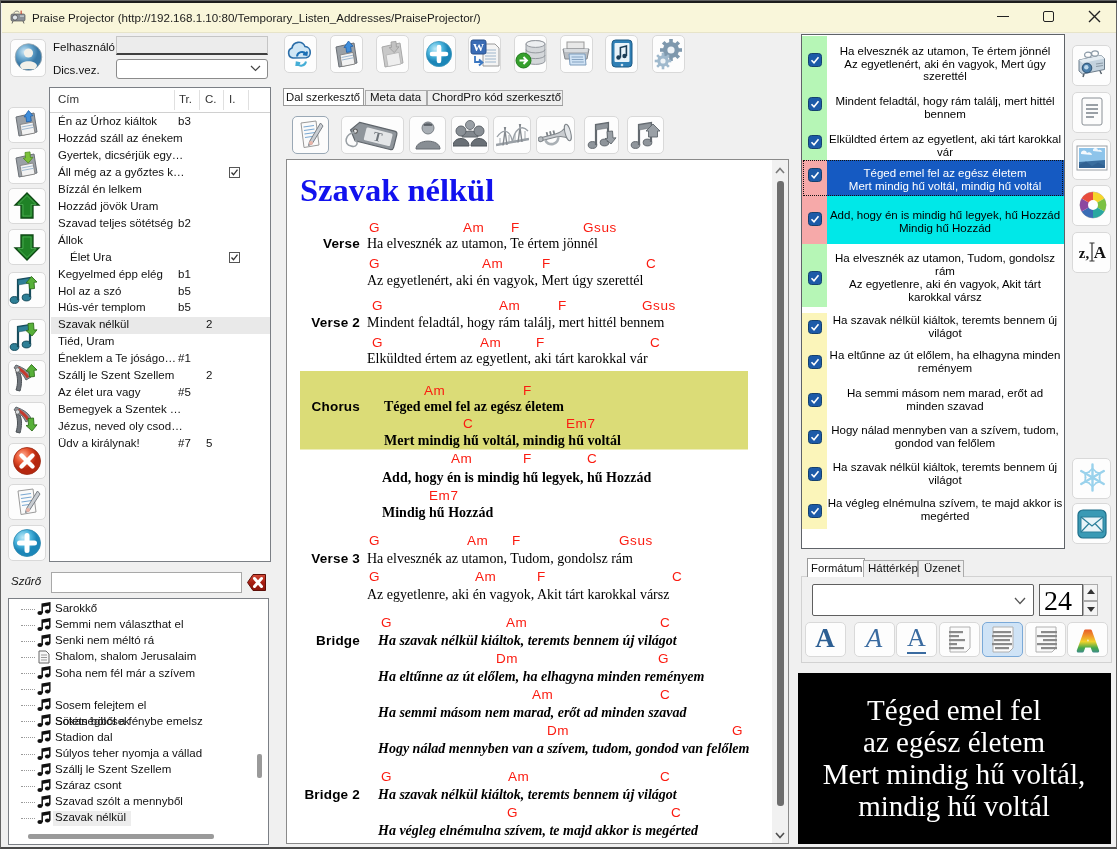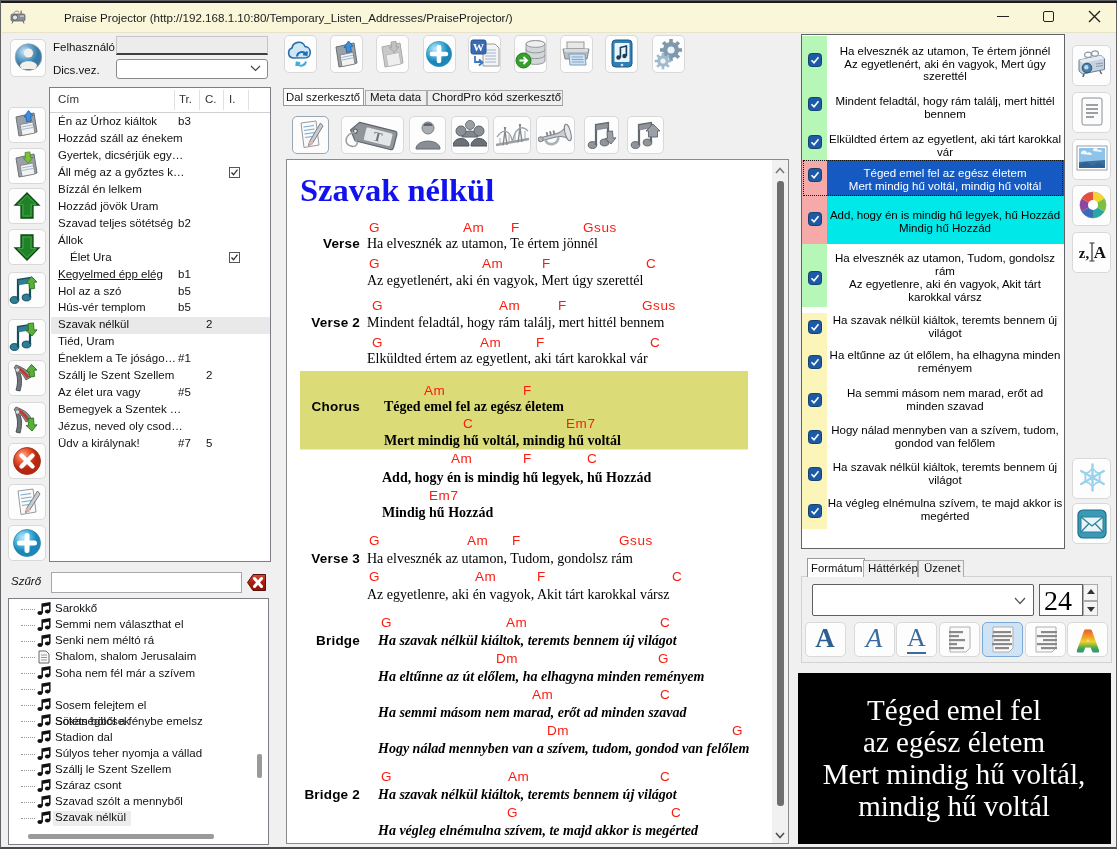--- a/index.html
+++ b/index.html
@@ -15,21 +15,21 @@
 <div class="abs" style="left:1px;top:1px;width:1114px;height:30px;background:#f9f6da;border-bottom:1px solid #e7e4c9;"></div>
 <div class="abs" style="left:0;top:0;width:1117px;height:2px;background:#1d1d1d;"></div>
 <svg class="abs" style="left:9px;top:7px" width="18" height="18" viewBox="0 0 18 18">
  <rect x="1" y="6" width="14" height="7" rx="1.5" fill="#8a8f96" stroke="#555" stroke-width="0.7"></rect>
  <circle cx="5" cy="9.5" r="2.6" fill="#dfe5ea" stroke="#444" stroke-width="0.7"></circle>
  <rect x="10" y="7.5" width="4" height="1.2" fill="#cfd4d8"></rect>
  <path d="M3 13 L2 15.5 M13 13 L14 15.5" stroke="#555" stroke-width="0.9"></path>
  <path d="M4 5.5 C4 2.5 9 2.5 9 4.5" stroke="#777" stroke-width="0.9" fill="none"></path>
  <rect x="10.6" y="2.6" width="1.1" height="3.4" fill="#c23b2a"></rect>
 </svg>
-<div class="lbl" style="left:31px;top:10px;font-size:11.6px;color:#1b1b1b;margin-left:32px;">Praise Projector (http://192.168.1.10:80/Temporary_Listen_Addresses/PraiseProjector/)</div>
+<div class="lbl" style="left:31px;top:10px;font-size:11.6px;color:#1b1b1b;">Praise Projector (http://192.168.1.10:80/Temporary_Listen_Addresses/PraiseProjector/)</div>
 <div class="abs" style="left:996px;top:14.5px;width:12px;height:1.5px;background:#222;"></div>
 <div class="abs" style="left:1042px;top:10px;width:9px;height:9px;border:1.4px solid #222;border-radius:2px;"></div>
 <svg class="abs" style="left:1087px;top:9px" width="13" height="13" viewBox="0 0 13 13">
       <path d="M1 1 L12 12 M12 1 L1 12" stroke="#222" stroke-width="1.4"></path>
     </svg>
 
 <div class="btn" style="left:9px;top:38px;width:36px;height:38px;"></div>
 <svg class="abs" style="left:13px;top:41px" width="29" height="31" viewBox="0 0 29 31">
  <defs>
         <radialGradient id="ug" cx="35%" cy="30%">
@@ -274,21 +274,21 @@
 <div class="lbl" style="left:57px;top:181.8px;">Bízzál én lelkem</div>
 <div class="lbl" style="left:57px;top:198.8px;">Hozzád jövök Uram</div>
 <div class="lbl" style="left:57px;top:215.7px;">Szavad teljes sötétség</div>
 <div class="lbl" style="left:177px;top:215.7px;">b2</div>
 <div class="lbl" style="left:57px;top:232.6px;">Állok</div>
 <div class="lbl" style="left:57px;top:249.6px;padding-left:12px;">Élet Ura</div>
 <svg class="abs" style="left:228px;top:251.1px" width="11" height="11" viewBox="0 0 11 11">
       <rect x="0.5" y="0.5" width="10" height="10" fill="#fff" stroke="#555"></rect>
       <path d="M2.5 5.5 L4.5 7.8 L8.5 2.6" stroke="#333" stroke-width="1.3" fill="none"></path>
     </svg>
-<div class="lbl" style="left:57px;top:266.5px;text-decoration:underline;">Kegyelmed épp elég</div>
+<div class="lbl" style="left:57px;top:266.5px;">Kegyelmed épp elég</div>
 <div class="lbl" style="left:177px;top:266.5px;">b1</div>
 <div class="lbl" style="left:57px;top:283.5px;">Hol az a szó</div>
 <div class="lbl" style="left:177px;top:283.5px;">b5</div>
 <div class="lbl" style="left:57px;top:300.4px;">Hús-vér templom</div>
 <div class="lbl" style="left:177px;top:300.4px;">b5</div>
 <div class="abs" style="left:49.5px;top:315.9px;width:219px;height:17px;background:#e9e9e9;"></div>
 <div class="lbl" style="left:57px;top:317.4px;">Szavak nélkül</div>
 <div class="lbl" style="left:205px;top:317.4px;">2</div>
 <div class="lbl" style="left:57px;top:334.4px;">Tiéd, Uram</div>
 <div class="lbl" style="left:57px;top:351.3px;">Éneklem a Te jóságo…</div>

